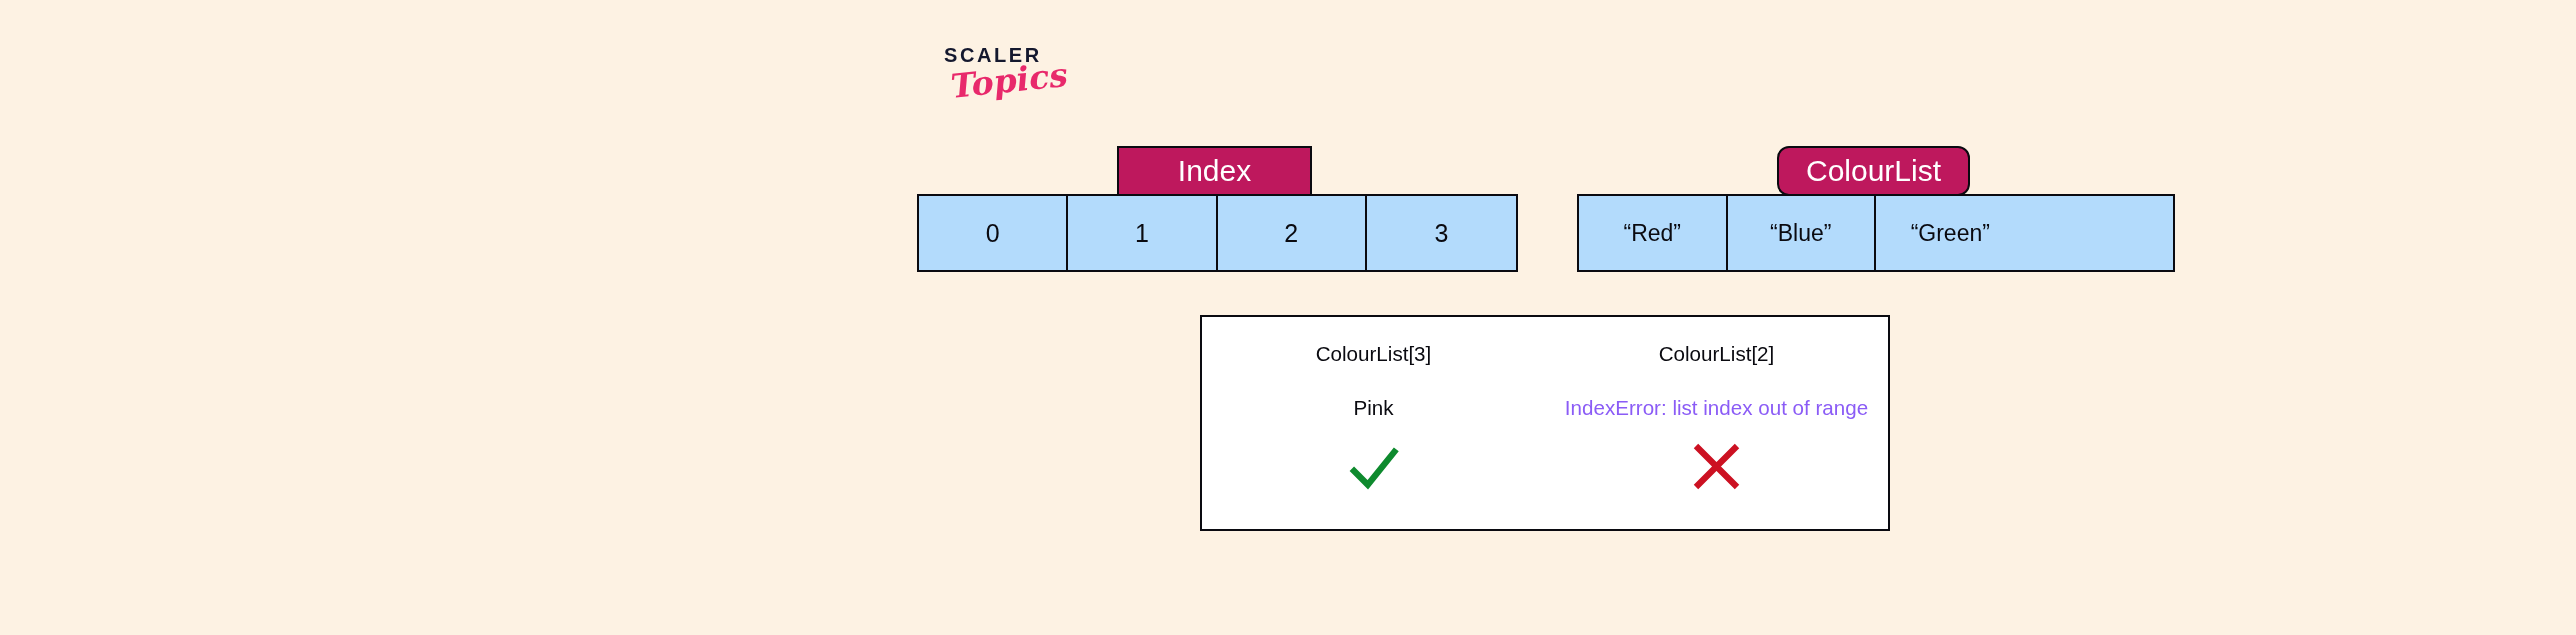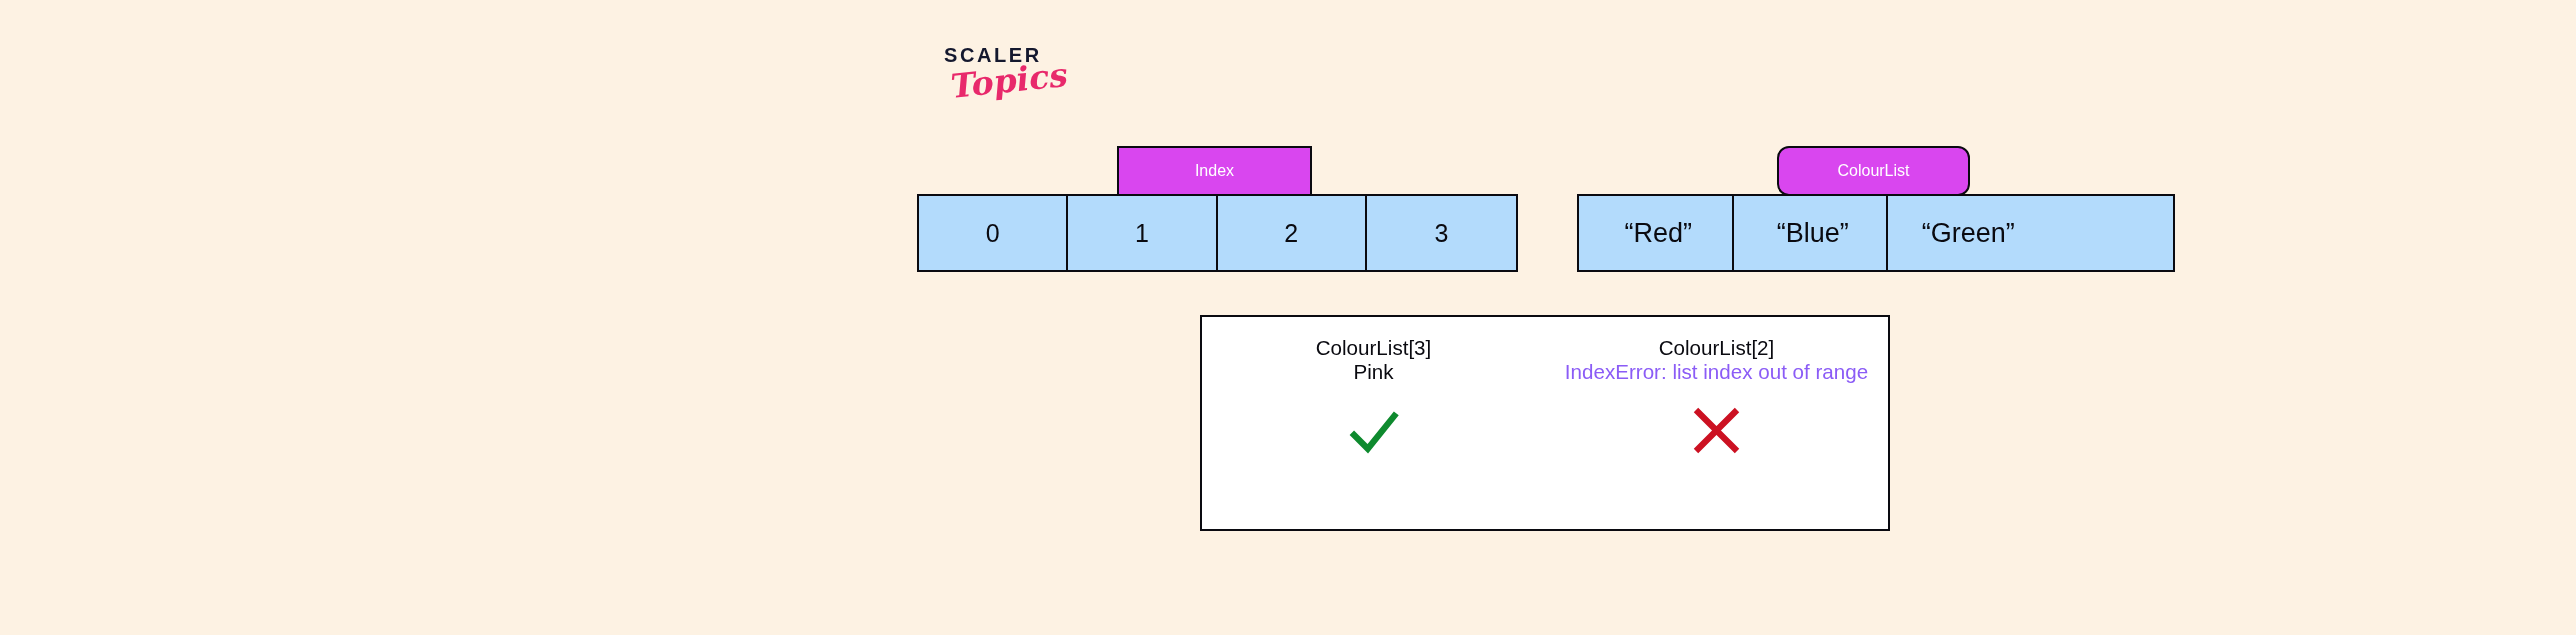--- a/index.html
+++ b/index.html
@@ -52,25 +52,25 @@
     transform-origin: left center;
     white-space: nowrap;
   }
 
   
   .array-block {
     position: absolute;
   }
   .array-header {
     position: absolute;
-    background: #d946ef;
+    background: #be185d;
     border: 2.6px solid #0A0A10;
     box-sizing: border-box;
     color: #FFFFFF;
-    font-size: 16px;
+    font-size: 30px;
     display: flex;
     align-items: center;
     justify-content: center;
     white-space: nowrap;
     z-index: 3;
   }
   .array-row {
     position: absolute;
     display: flex;
     border: 2.6px solid #0A0A10;
@@ -106,49 +106,50 @@
   
   #colourlist-block { left: 1577px; top: 146px; }
   #colourlist-block .array-header {
     left: 200px; top: 0px;
     width: 193px; height: 50px; border-radius: 12px;
   }
   #colourlist-block .array-row {
     left: 0px; top: 48px;
     width: 598px; height: 78px;
   }
-  #colourlist-block .array-cell { width: 25%; font-size: 27px; margin-left: 6px; }
+  #colourlist-block .array-cell { width: 25%; font-size: 23px; }
 
   
   .result-panel {
     position: absolute;
     left: 1200px;
     top: 315px;
     width: 690px;
     height: 216px;
     background: #FFFFFF;
     border: 2.6px solid #0A0A10;
     box-sizing: border-box;
     display: flex;
   }
   .result-col {
     flex: 1 1 0;
     display: flex;
     flex-direction: column;
     align-items: center;
-    padding-top: 19px;
+    padding-top: 25px;
   }
   .result-expr {
     font-size: 20.6px;
     color: #0A0A10;
     white-space: nowrap;
   }
   .result-value {
     font-size: 20.6px;
     color: #0A0A10;
+    margin-top: 30px;
     white-space: nowrap;
   }
   .result-value.error {
     color: #8b5cf6;
   }
   .result-mark {
     margin-top: 17.5px;
     width: 57px;
     height: 57px;
   }

